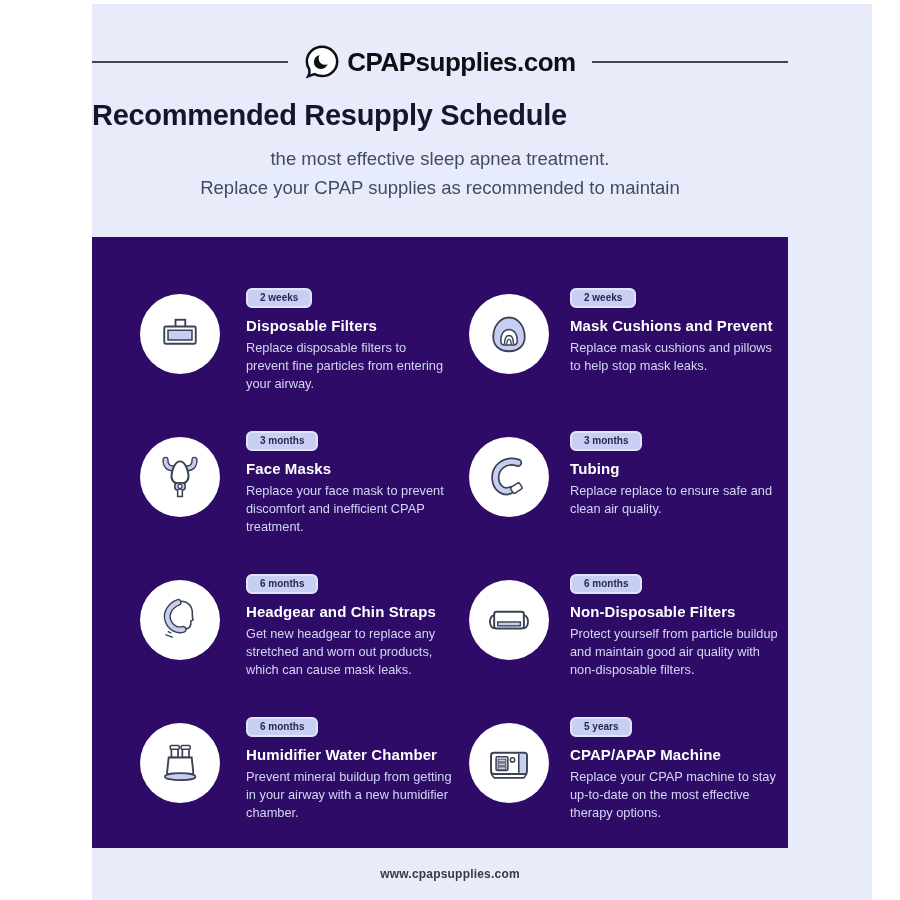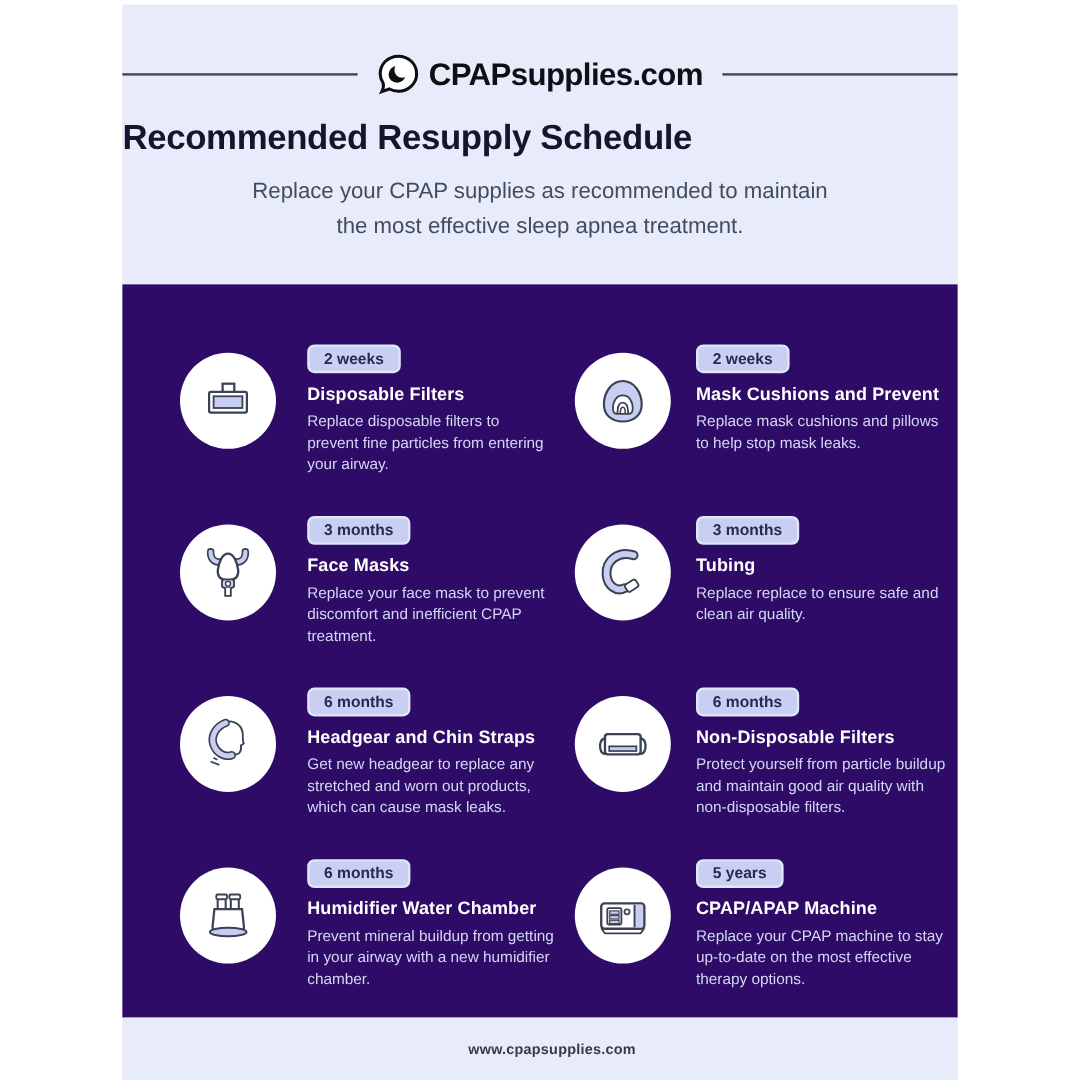--- a/index.html
+++ b/index.html
@@ -1,21 +1,21 @@
 <!DOCTYPE html>
 <html style="--header_bg: #e8ecfa; --panel_bg: #2e0b66; --badge_bg: #c8cff3; --badge_border: #e0e5fa; --badge_text: #252a4e; --title_color: #16152e; --subtitle_color: #414c61; --desc_color: #d2d7f3; --logo_color: #0d0f14; --rule_color: #45454f; --footer_color: #343a46; --icon_stroke: #3a4152; --icon_accent: #c7cef2;"><head>
 <meta charset="utf-8">
 <style>
   html,body{margin:0;padding:0;}
   body{
     width:900px;height:900px;overflow:hidden;background:#ffffff;
     font-family:"Liberation Sans", sans-serif;position:relative;
   }
   .page{
-    position:absolute;left:102px;top:4px;width:696px;height:896px;
+    position:absolute;left:92px;top:4px;width:780px;height:896px;
     background:var(--header_bg,#e8ecfa);
   }
   
   .header{position:absolute;left:0;top:0;width:696px;height:233px;background:var(--header_bg,#e8ecfa);}
   .logo-row{position:absolute;left:0;top:39px;width:696px;height:38px;display:flex;align-items:center;}
   .rule{flex:1;height:2px;background:var(--rule_color,#45454f);}
   .logo-group{display:flex;align-items:center;gap:7px;margin:0 16px;}
   .logo-text{font-size:26px;font-weight:800;color:var(--logo_color,#0d0f14);letter-spacing:-0.5px;}
   .page-title{position:absolute;left:0;top:95px;width:696px;text-align:left;
     font-size:29px;font-weight:800;color:var(--title_color,#16152e);letter-spacing:-0.3px;}
@@ -24,21 +24,21 @@
   
   .panel{position:absolute;left:0;top:233px;width:696px;height:611px;background:var(--panel_bg,#2e0b66);}
   .cell{position:absolute;display:flex;align-items:flex-start;}
   .cell.c0{left:48px;width:316px;}
   .cell.c1{left:377px;width:317px;}
   .icon-circle{width:80px;height:80px;border-radius:50%;background:#ffffff;margin-top:7px;
     display:flex;align-items:center;justify-content:center;flex-shrink:0;}
   .cell.c0 .txt{margin-left:26px;width:206px;}
   .cell.c1 .txt{margin-left:21px;width:212px;}
   .badge{display:inline-block;background:var(--badge_bg,#c8cff3);border:2px solid var(--badge_border,#e0e5fa);
-    border-radius:6px;padding:2px 12px 3px;font-size:13px;font-weight:700;color:var(--badge_text,#252a4e);}
+    border-radius:6px;padding:2px 12px 3px;font-size:10px;font-weight:700;color:var(--badge_text,#252a4e);}
   .item-title{font-size:15px;font-weight:700;color:#ffffff;margin-top:9px;letter-spacing:0.1px;}
   .item-desc{font-size:12.8px;color:var(--desc_color,#d2d7f3);margin-top:5px;line-height:1.42;}
   
   .footer{position:absolute;left:0;top:844px;width:696px;height:52px;background:var(--header_bg,#e8ecfa);
     display:flex;align-items:center;justify-content:center;}
   .footer-text{font-size:12px;font-weight:700;color:var(--footer_color,#343a46);letter-spacing:0.2px;margin-left:20px;}
   svg{display:block;}
 </style>
 </head>
 <body>
@@ -55,22 +55,22 @@
             <circle cx="30" cy="32" r="12.5" fill="#0d0f14"></circle>
             <circle cx="37.5" cy="25.5" r="11.5" fill="#ffffff"></circle>
           </svg>
         </span>
         <span class="logo-text">CPAPsupplies.com</span>
       </div>
       <div class="rule"></div>
     </div>
     <div class="page-title">Recommended Resupply Schedule</div>
     <div class="page-subtitle">
+      <div>the most effective sleep apnea treatment.</div>
       <div>Replace your CPAP supplies as recommended to maintain</div>
-      <div>the most effective sleep apnea treatment.</div>
     </div>
   </div>
 
   <div class="panel">
 
     <div class="cell c0" style="top:50px">
       <div class="icon-circle">
         <svg width="48" height="48" viewBox="0 0 64 64">
           <rect x="26" y="13" width="13" height="10" fill="#fff" stroke="#3a4152" stroke-width="2.5"></rect>
           <rect x="11" y="22" width="42" height="23" rx="2" fill="#fff" stroke="#3a4152" stroke-width="2.5"></rect>

